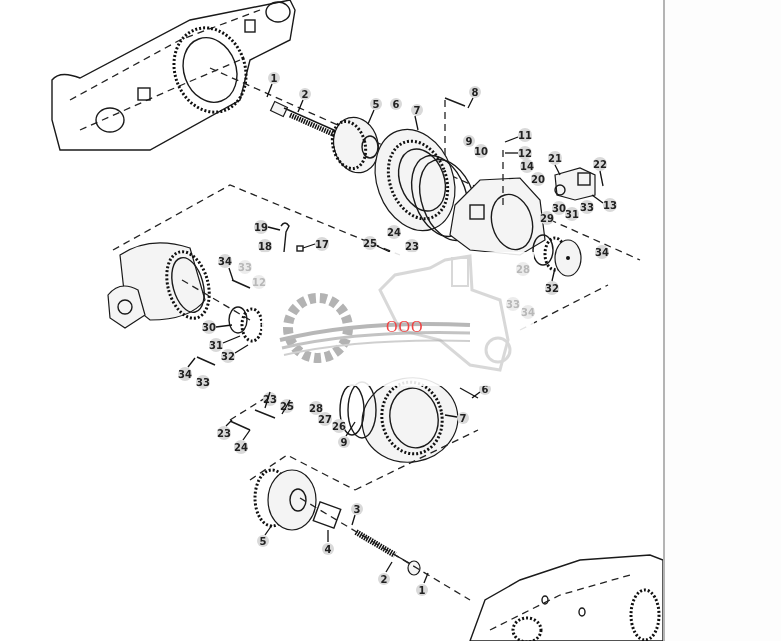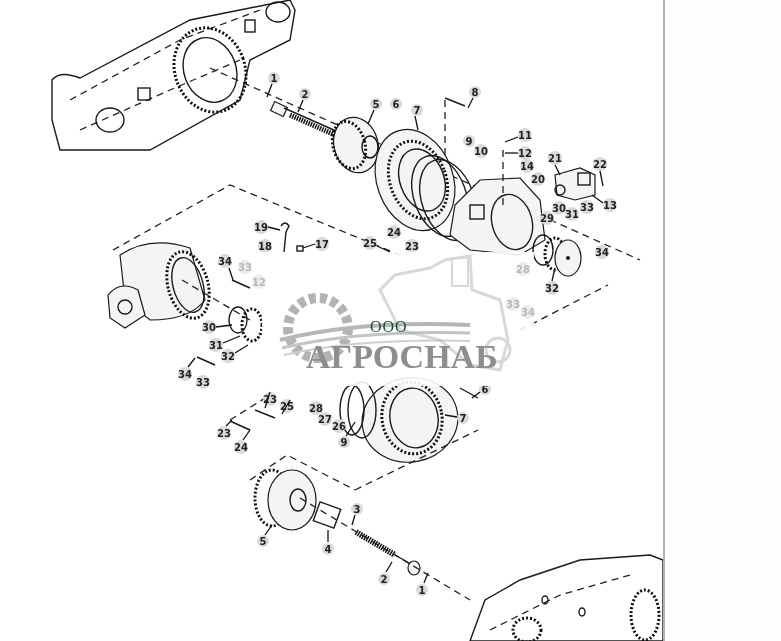--- a/index.html
+++ b/index.html
@@ -16,21 +16,21 @@
     .callout-circle { fill: #d9d9d9; stroke: none; }
     .callout-text { font-family: "DejaVu Sans", sans-serif; font-size: 10px; fill: #222; text-anchor: middle; dominant-baseline: central; font-weight: bold; }
     .callout-faded .callout-circle { fill: #ececec; }
     .callout-faded .callout-text { fill: #b8b8b8; }
     .leader { stroke: #111; stroke-width: 1.3; }
     .dash { stroke: #222; stroke-width: 1.3; stroke-dasharray: 7 5; fill: none; }
     .part { stroke: #1a1a1a; stroke-width: 1.4; fill: none; }
     .part-fill { stroke: #1a1a1a; stroke-width: 1.2; fill: #f4f4f4; }
     .teeth { stroke: #111; stroke-width: 3; stroke-dasharray: 2 2; fill: none; }
     #watermark { position: absolute; left: 262px; top: 252px; width: 272px; height: 134px; background: rgba(255,255,255,0.88); }
-    #wm-ooo { position: absolute; left: 370px; top: 318px; font-family: "Liberation Serif", serif; font-size: 16px; color: #14532d; letter-spacing: 1px; }
+    #wm-ooo { position: absolute; left: 386px; top: 318px; font-family: "Liberation Serif", serif; font-size: 16px; color: #ef4444; letter-spacing: 1px; }
     #wm-name { position: absolute; left: 306px; top: 338px; font-family: "Liberation Serif", serif; font-size: 34px; color: #8e8e8e; letter-spacing: 0px; font-weight: bold; }
   </style>
 </head>
 <body>
 
 <div id="viewer">
   <div id="diagram-pane">
     <svg width="663" height="641" viewBox="0 0 663 641">
 
       <g>
@@ -418,18 +418,17 @@
             <circle class="callout-circle" cx="513" cy="304" r="7"></circle>
             <text class="callout-text" x="513" y="304">33</text>
           </g>
         <g class="callout-faded">
             <circle class="callout-circle" cx="528" cy="312" r="7"></circle>
             <text class="callout-text" x="528" y="312">34</text>
           </g>
       </g>
     </svg>
     <div id="wm-ooo">ООО</div>
-    <div id="wm-name">АГРОСНАБ</div>
   </div>
 
   <div id="divider"></div>
   <div id="side-pane"></div>
 </div>
 
 </body></html>

